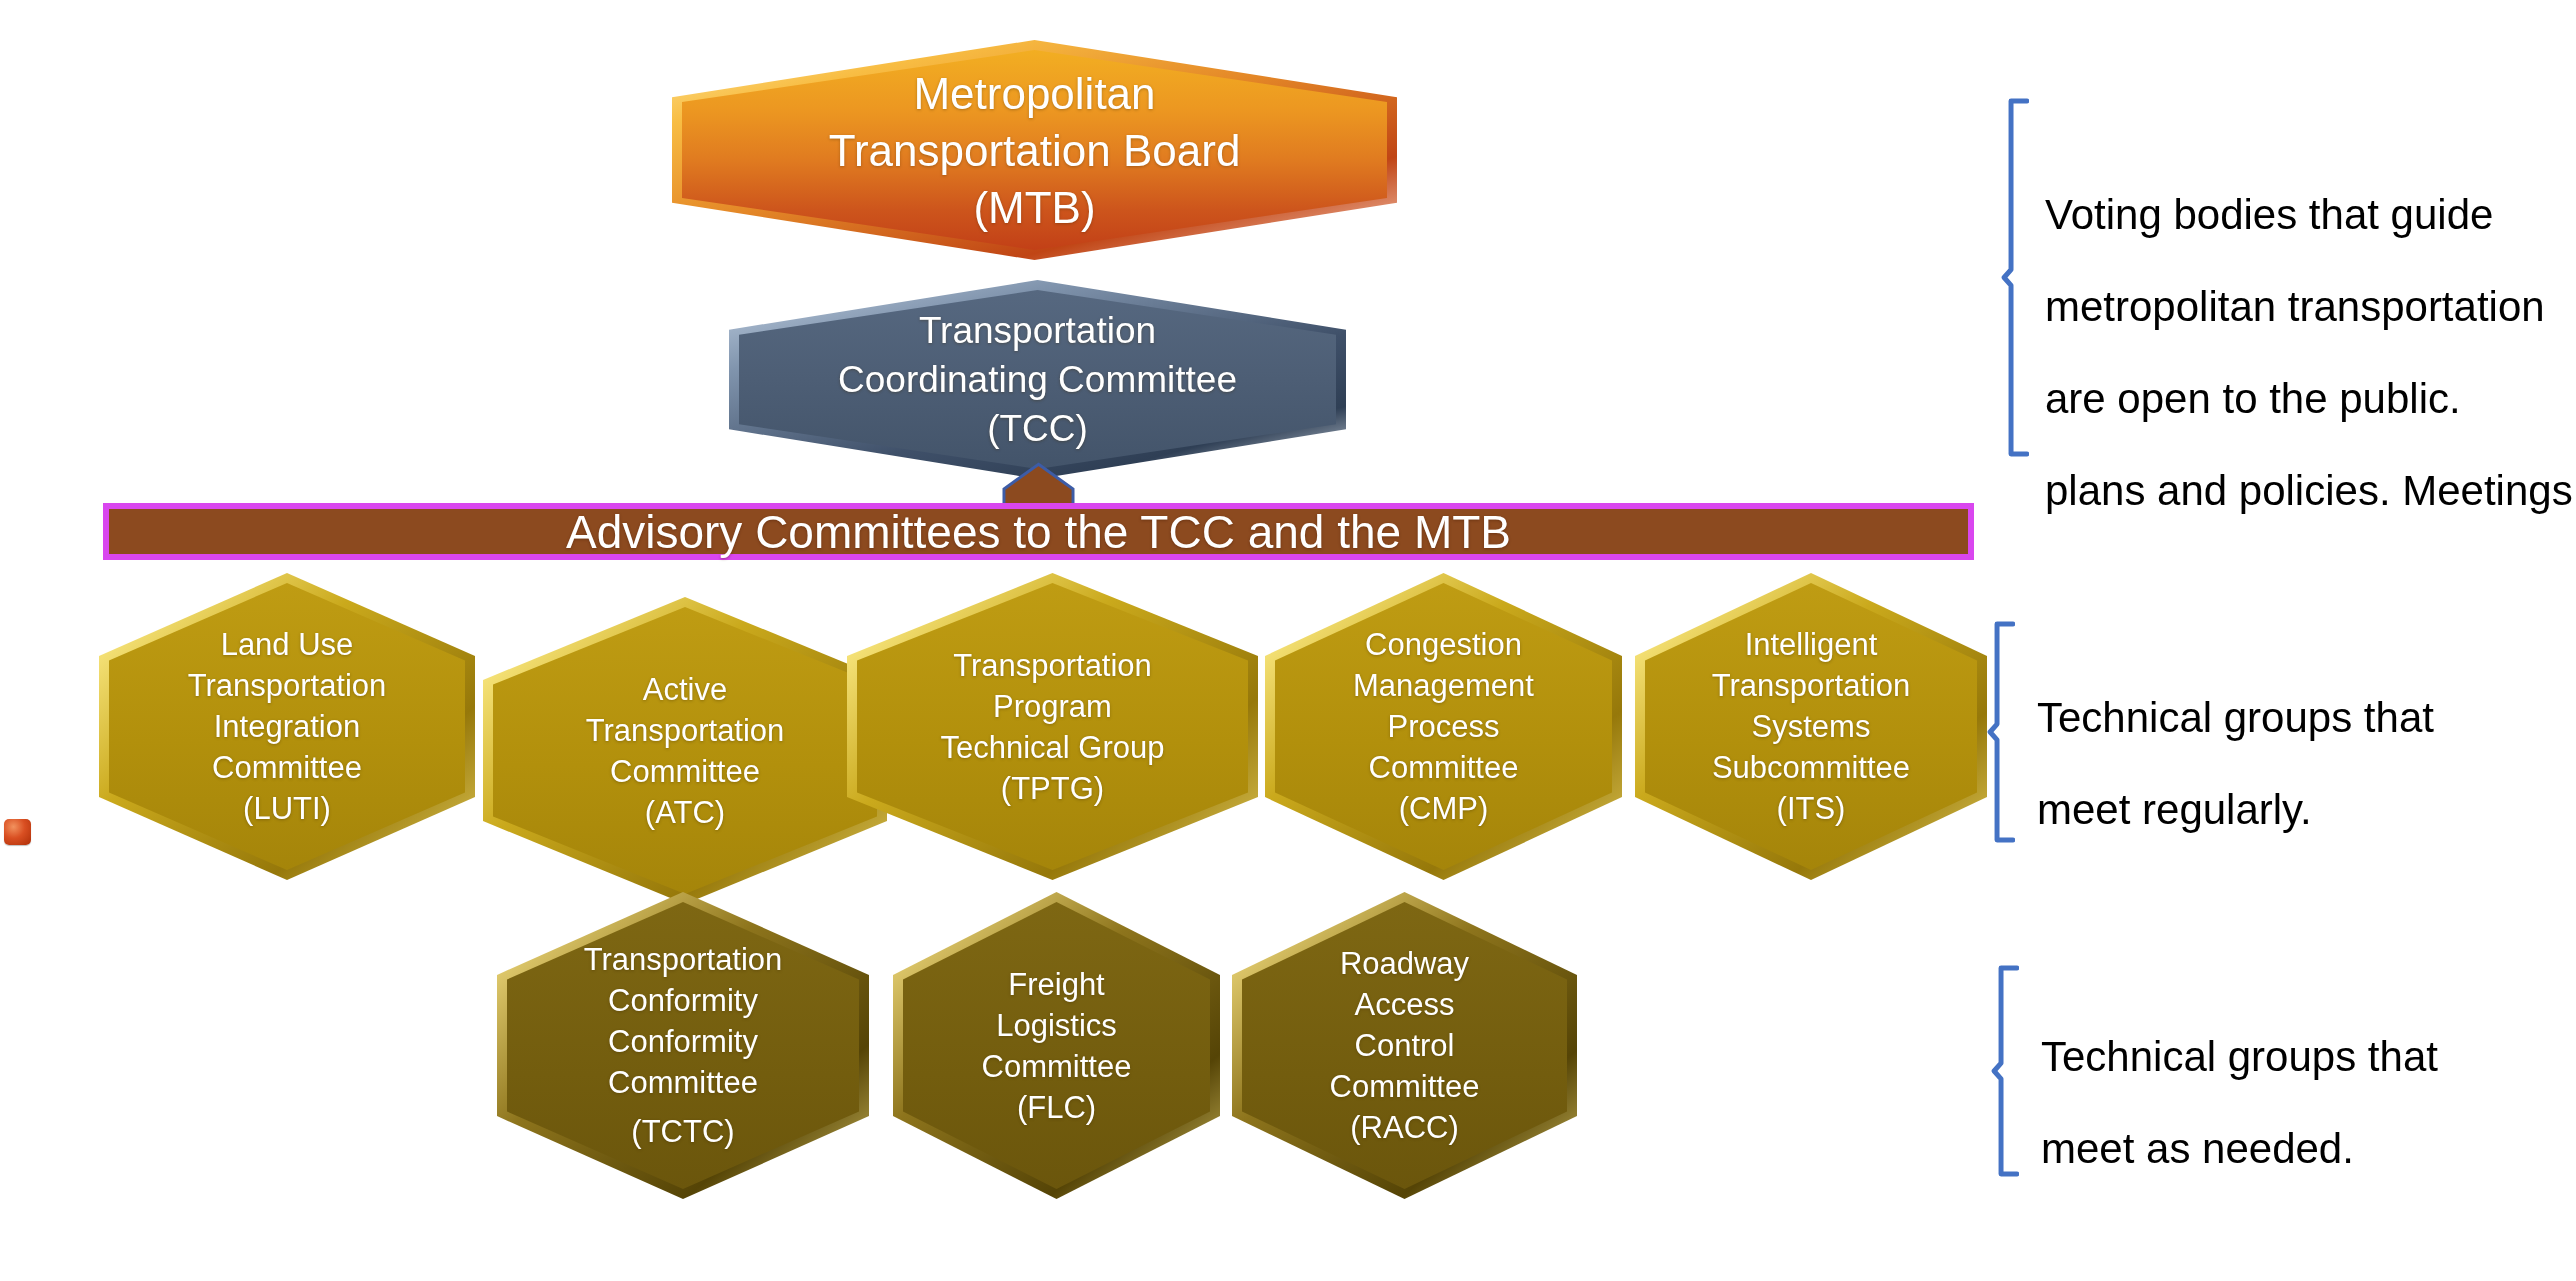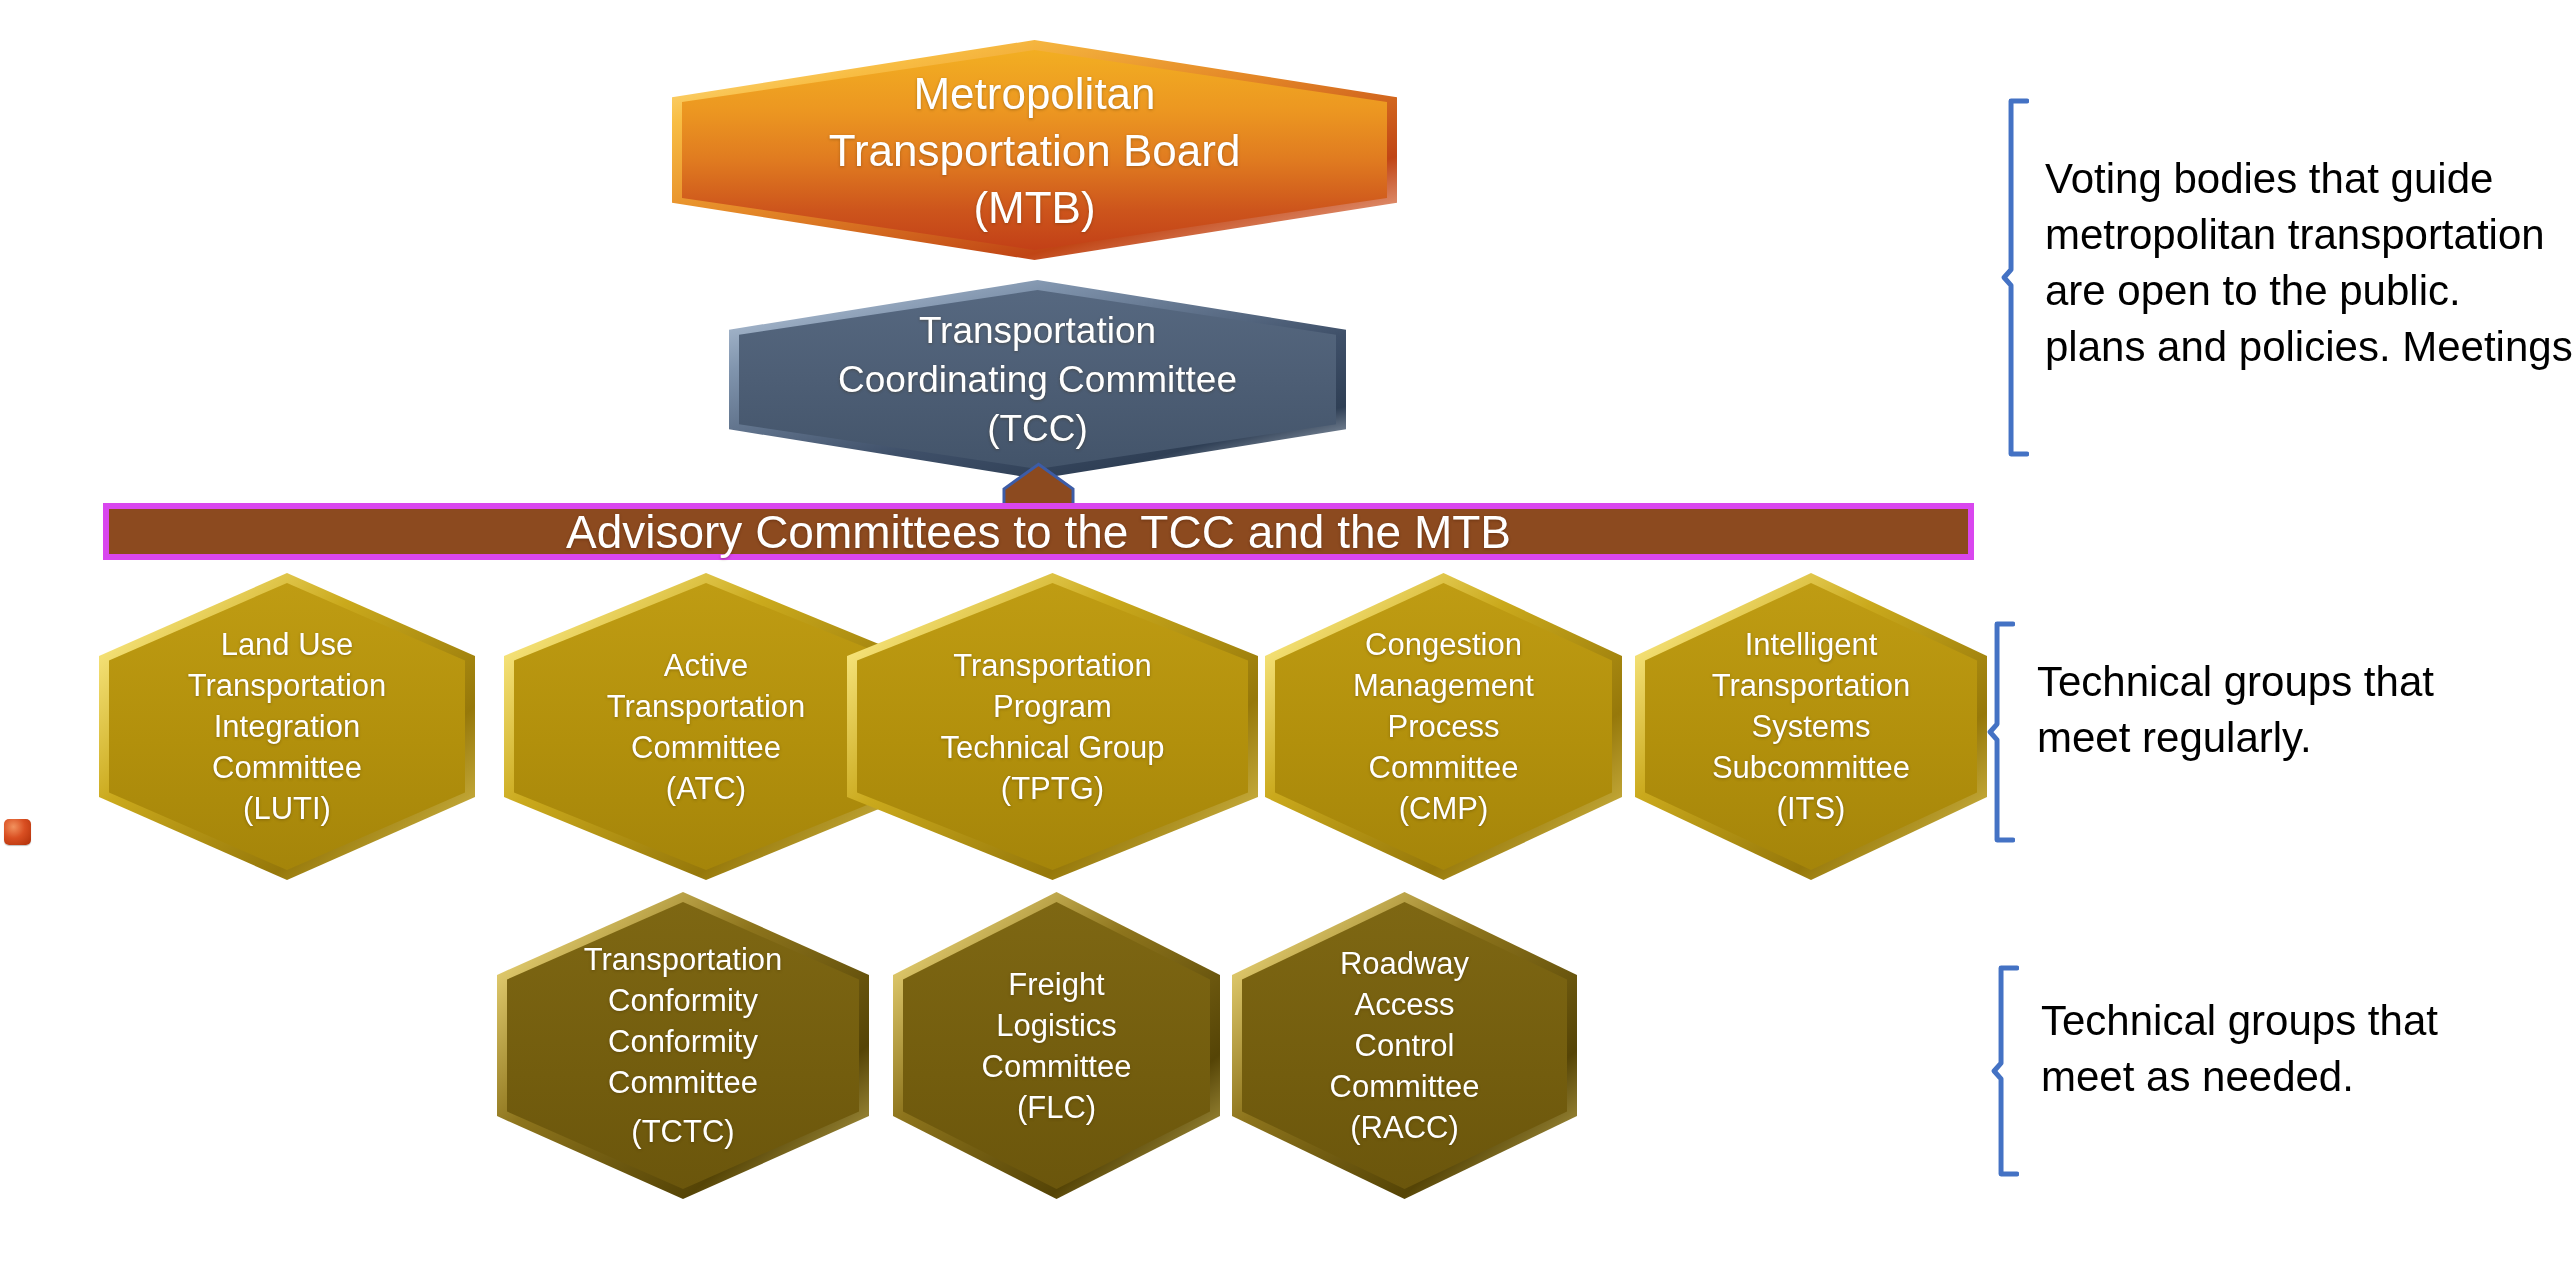--- a/index.html
+++ b/index.html
@@ -40,21 +40,21 @@
     display:flex; align-items:center; justify-content:center;
     color:#ffffff; font-size:46px; text-shadow:0 1px 3px rgba(60,20,0,0.4);
   }
 
   
   .arrow-svg { position:absolute; left:1002px; top:462px; }
 
   
   .bracket { position:absolute; }
   .note { position:absolute; color:#000000; font-size:42px; line-height:56px; }
-  .note .line { white-space:nowrap; }
+  .note .line { white-space:nowrap;margin-top:36px; }
 
   
   .red-marker {
     position:absolute; left:4px; top:819px; width:27px; height:26px; border-radius:5px;
     background:radial-gradient(circle at 35% 30%, #f2925e 0%, #d94f22 45%, #ad2e07 100%);
     box-shadow:0 1px 1px rgba(0,0,0,0.25);
   }
 </style>
 </head>
 <body>
@@ -93,21 +93,21 @@
     <div class="bevel gold-bevel"></div>
     <div class="face gold-face">
       <div class="line">Land Use</div>
       <div class="line">Transportation</div>
       <div class="line">Integration</div>
       <div class="line">Committee</div>
       <div class="line">(LUTI)</div>
     </div>
   </div>
 
-  <div class="hex small-hex" style="left:483px; top:573px; width:404px; height:307px;margin-left:21px;">
+  <div class="hex small-hex" style="left:483px; top:597px; width:404px; height:307px;">
     <div class="bevel gold-bevel"></div>
     <div class="face gold-face">
       <div class="line">Active</div>
       <div class="line">Transportation</div>
       <div class="line">Committee</div>
       <div class="line">(ATC)</div>
     </div>
   </div>
 
   <div class="hex small-hex" style="left:847px; top:573px; width:411px; height:307px;">

